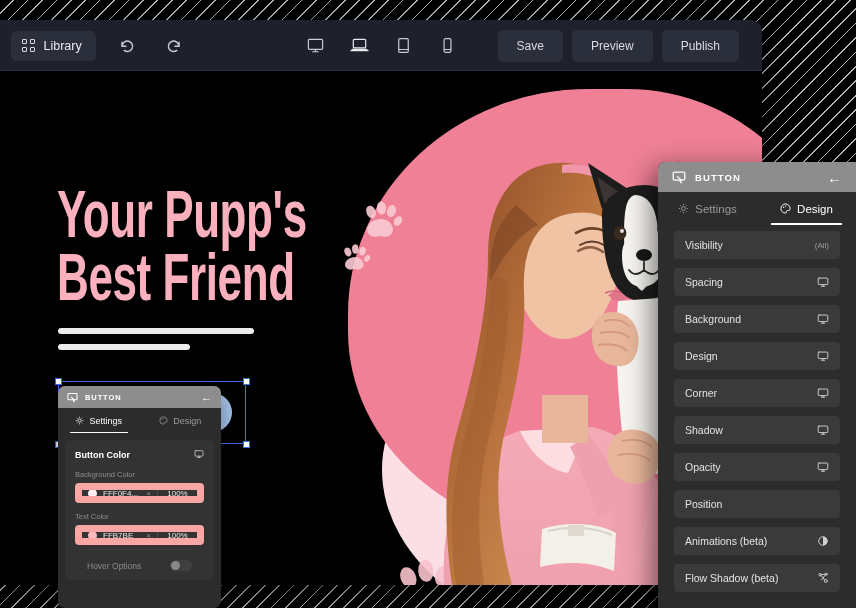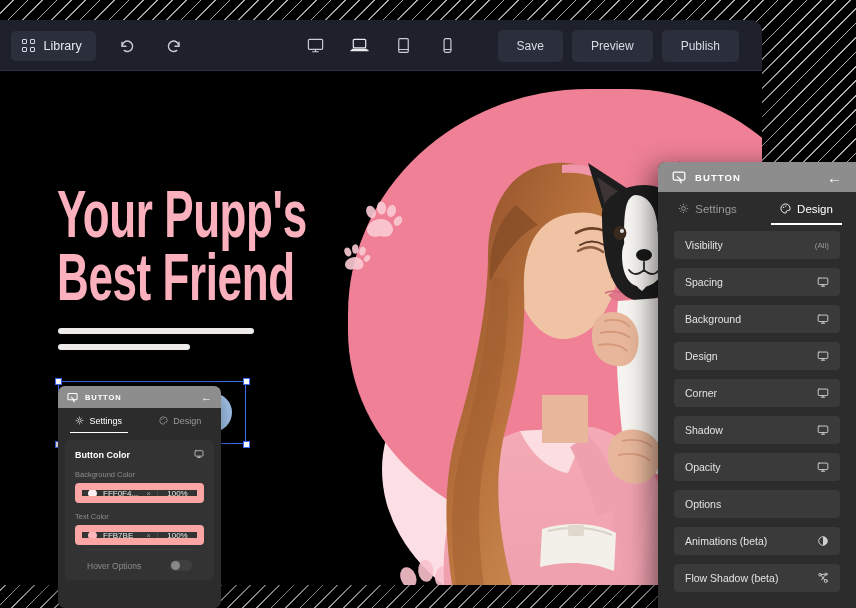--- a/index.html
+++ b/index.html
@@ -646,21 +646,21 @@
       <span>Opacity</span>
       <span class="ic">
         <svg width="12" height="12" viewBox="0 0 14 14" fill="none" stroke="#cfcfcf" stroke-width="1.1" stroke-linecap="round" stroke-linejoin="round">
           <rect x="1.4" y="2.4" width="11.2" height="7.6" rx="1"></rect>
             <path d="M7 10v1.8M5 11.9h4"></path>
         </svg>
       </span>
     </div>
 
     <div class="lg-row">
-      <span>Options</span>
+      <span>Position</span>
     </div>
 
     <div class="lg-row">
       <span>Animations (beta)</span>
       <span class="ic">
         <svg width="12" height="12" viewBox="0 0 14 14" fill="none" stroke="#cfcfcf" stroke-width="1.1">
           <circle cx="7" cy="7" r="5"></circle>
           <path d="M7 2a5 5 0 010 10z" fill="#cfcfcf" stroke="none"></path>
         </svg>
       </span>

